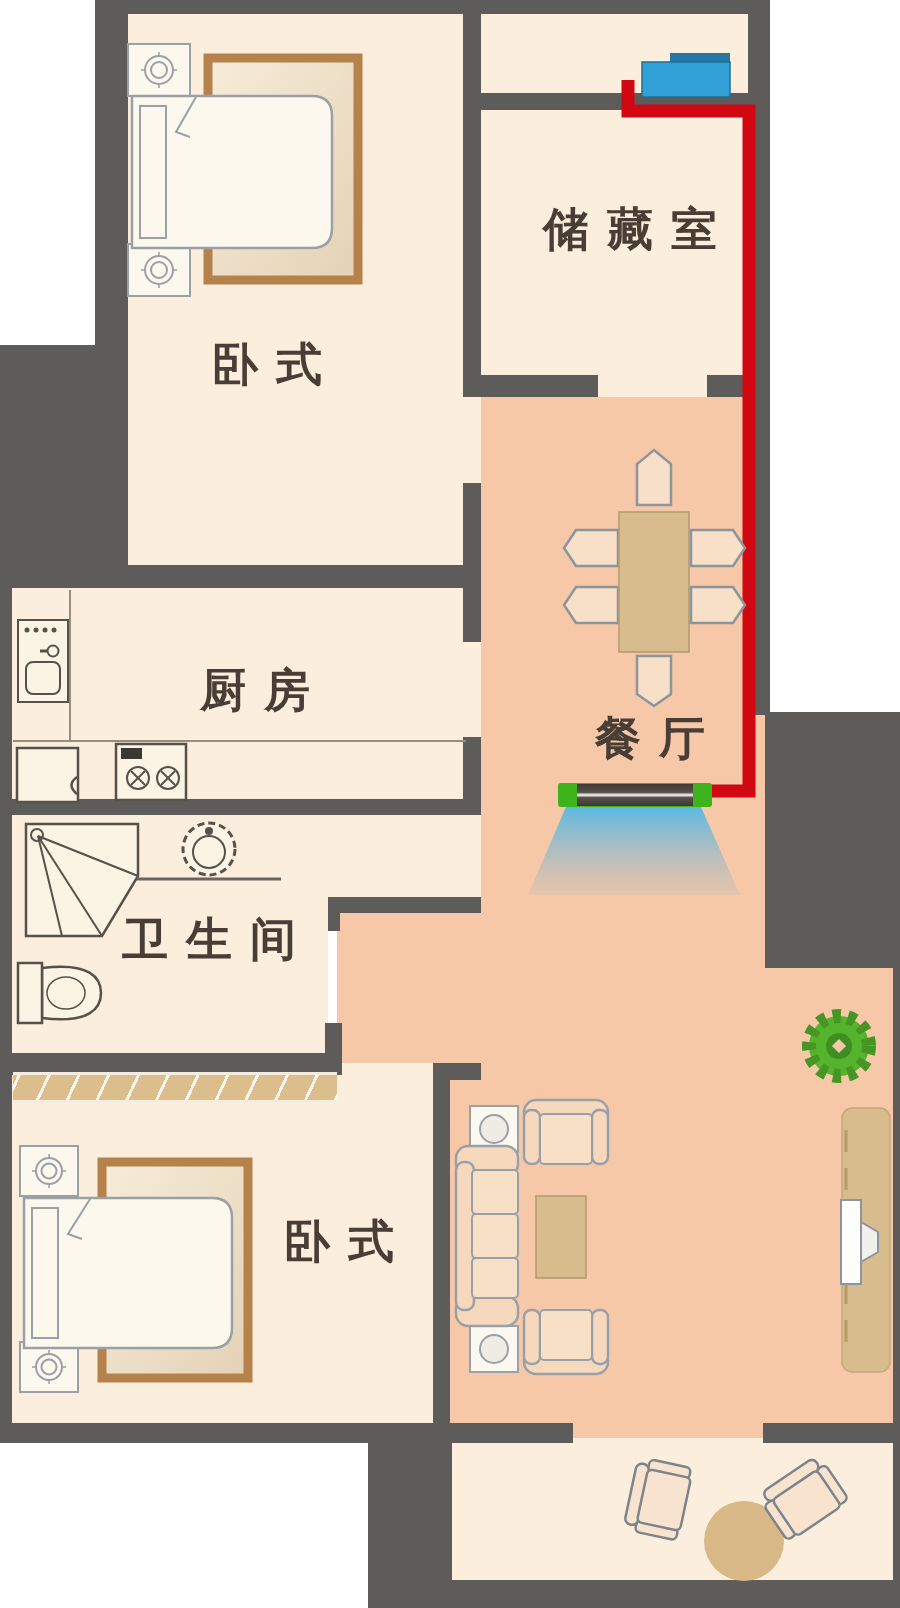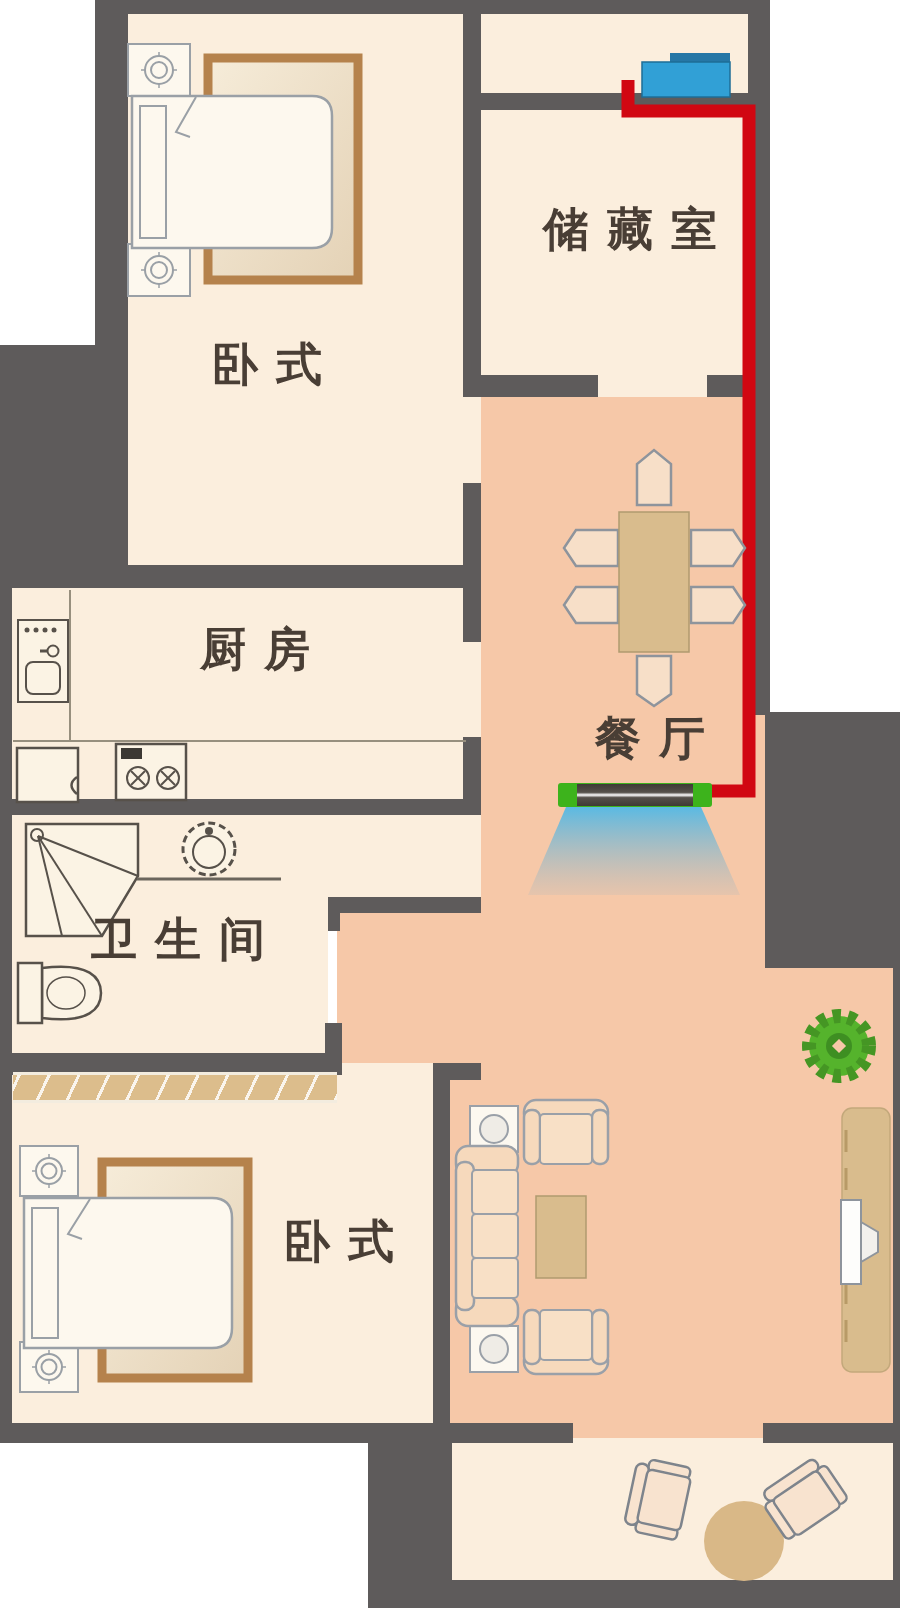--- a/index.html
+++ b/index.html
@@ -251,17 +251,17 @@
     <g transform="translate(772,1500) rotate(-34)">
       <rect x="-10" y="0" width="12" height="42" rx="5" fill="#f8e3cf" stroke="#7e848c" stroke-width="2.5"></rect>
       <rect x="52" y="0" width="12" height="42" rx="5" fill="#f8e3cf" stroke="#7e848c" stroke-width="2.5"></rect>
       <rect x="-4" y="-12" width="62" height="13" rx="6" fill="#f8e3cf" stroke="#7e848c" stroke-width="2.5"></rect>
       <rect x="0" y="0" width="54" height="44" rx="5" fill="#f8e3cf" stroke="#7e848c" stroke-width="2.5"></rect>
     </g>
   </svg>
 
   <div class="room-label" style="left:267px;top:365px;">卧式</div>
   <div class="room-label" style="left:630px;top:230px;">储藏室</div>
-  <div class="room-label" style="left:255px;top:650px;">厨房</div>
+  <div class="room-label" style="left:255px;top:691px;">厨房</div>
   <div class="room-label" style="left:650px;top:739px;">餐厅</div>
-  <div class="room-label" style="left:178px;top:940px;">卫生间</div>
+  <div class="room-label" style="left:209px;top:940px;">卫生间</div>
   <div class="room-label" style="left:339px;top:1242px;">卧式</div>
 </div>
 
 </body></html>

